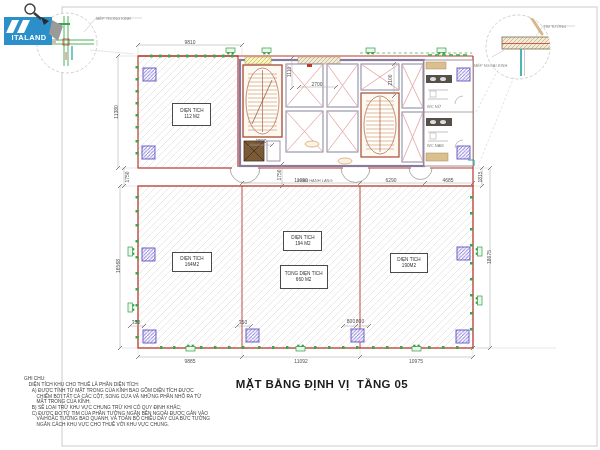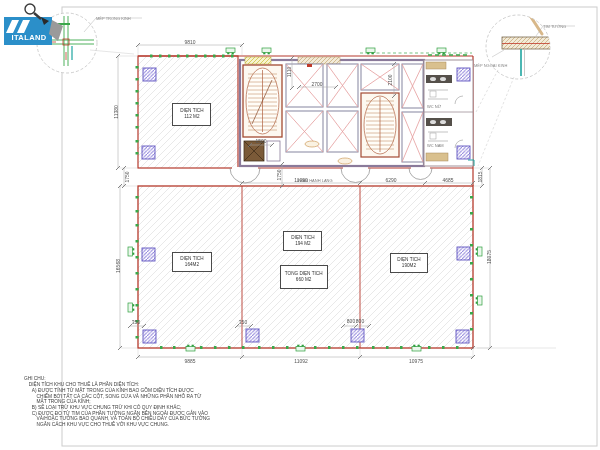--- a/index.html
+++ b/index.html
@@ -290,20 +290,21 @@
   <div class="lbl t" style="left:317px;top:84px;">2700</div>
   <div class="lbl tv" style="left:390px;top:80px;">2100</div>
   <div class="lbl t" style="left:261px;top:141px;">1500</div>
   <div class="lbl tv" style="left:279px;top:175px;">1750</div>
   <div class="lbl tv" style="left:289px;top:72px;">1110</div>
   <div class="lbl t" style="left:136px;top:322px;">350</div>
   <div class="lbl t" style="left:243px;top:322px;">350</div>
   <div class="lbl t" style="left:351px;top:321px;">800</div>
   <div class="lbl t" style="left:360px;top:321px;">800</div>
 
+  <div class="title">MẶT BẰNG ĐỊNH VỊ  TẦNG 05</div>
 
   <div class="notes">
     <div>GHI CHÚ:</div>
     <div class="ind1">DIỆN TÍCH KHU CHO THUÊ LÀ PHẦN DIỆN TÍCH:</div>
     <div class="ind2">A) ĐƯỢC TÍNH TỪ MẶT TRONG CỦA KÍNH BAO GỒM DIỆN TÍCH ĐƯỢC</div>
     <div class="ind3">CHIẾM BỞI TẤT CẢ CÁC CỘT, SONG CỬA VÀ NHỮNG PHẦN NHÔ RA TỪ</div>
     <div class="ind3">MẶT TRONG CỦA KÍNH;</div>
     <div class="ind2">B) SẼ LOẠI TRỪ KHU VỰC CHUNG TRỪ KHI CÓ QUY ĐỊNH KHÁC;</div>
     <div class="ind2">C) ĐƯỢC ĐO TỪ TIM CỦA PHẦN TƯỜNG NGĂN BÊN NGOÀI ĐƯỢC GẮN VÀO</div>
     <div class="ind3">VÀ/HOẶC TƯỜNG BAO QUANH, VÀ TOÀN BỘ CHIỀU DÀY CỦA BỨC TƯỜNG</div>

